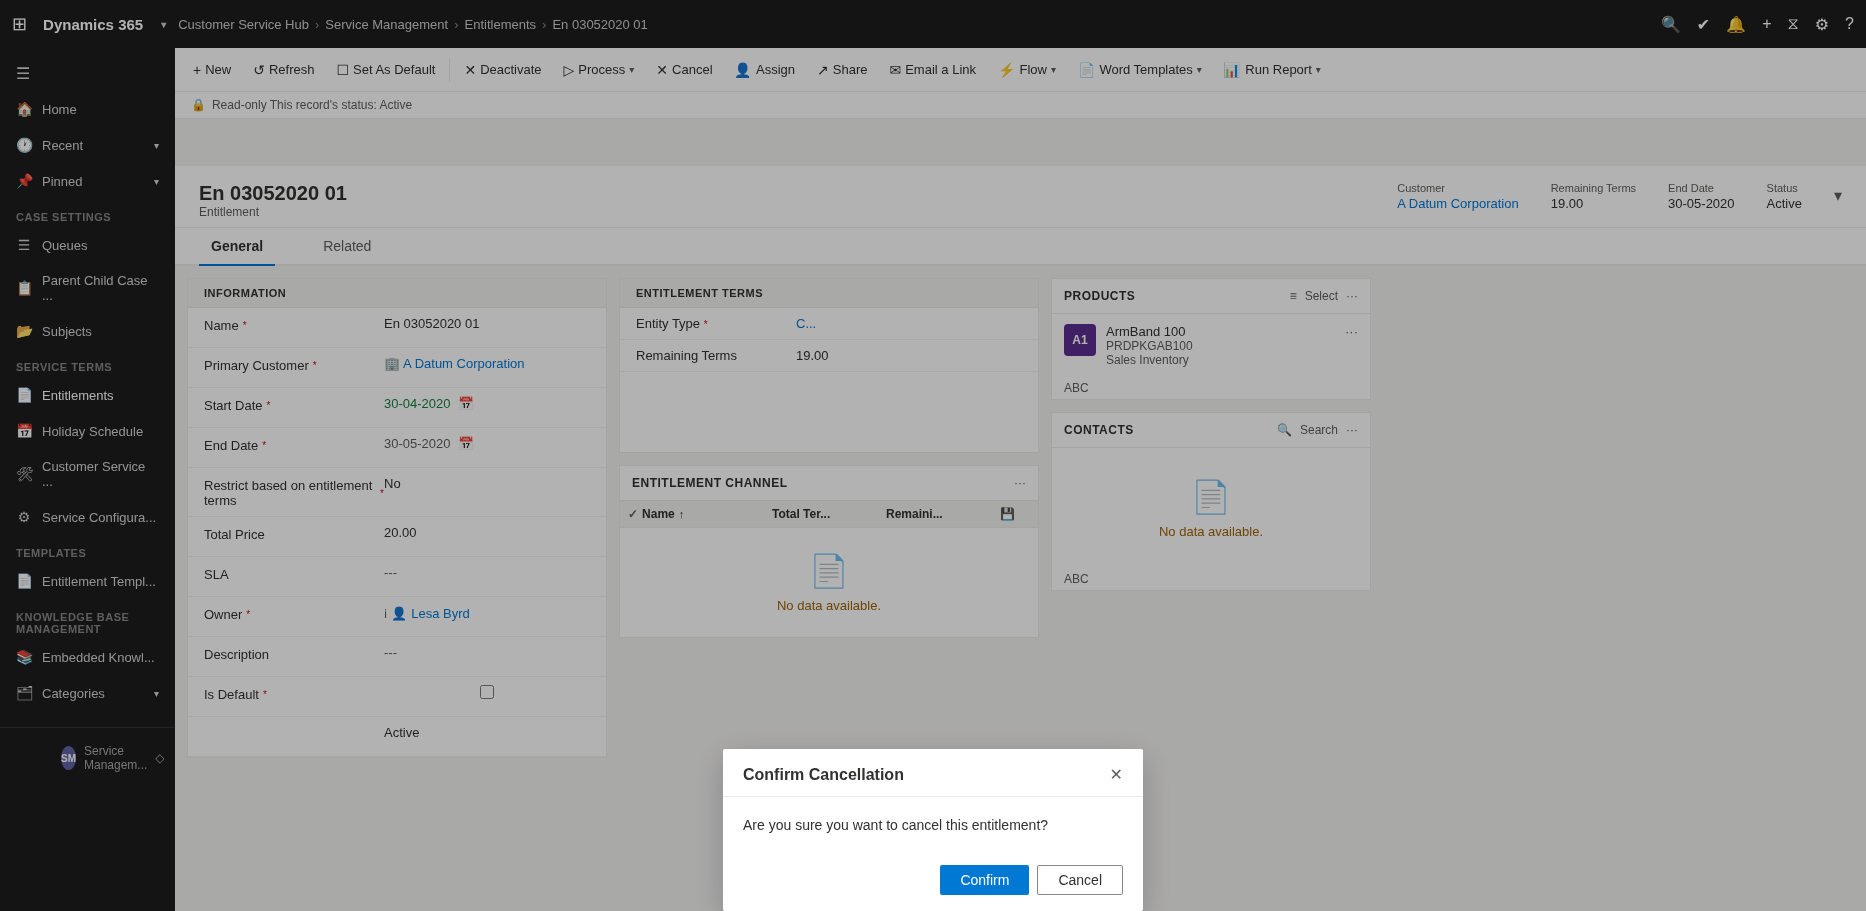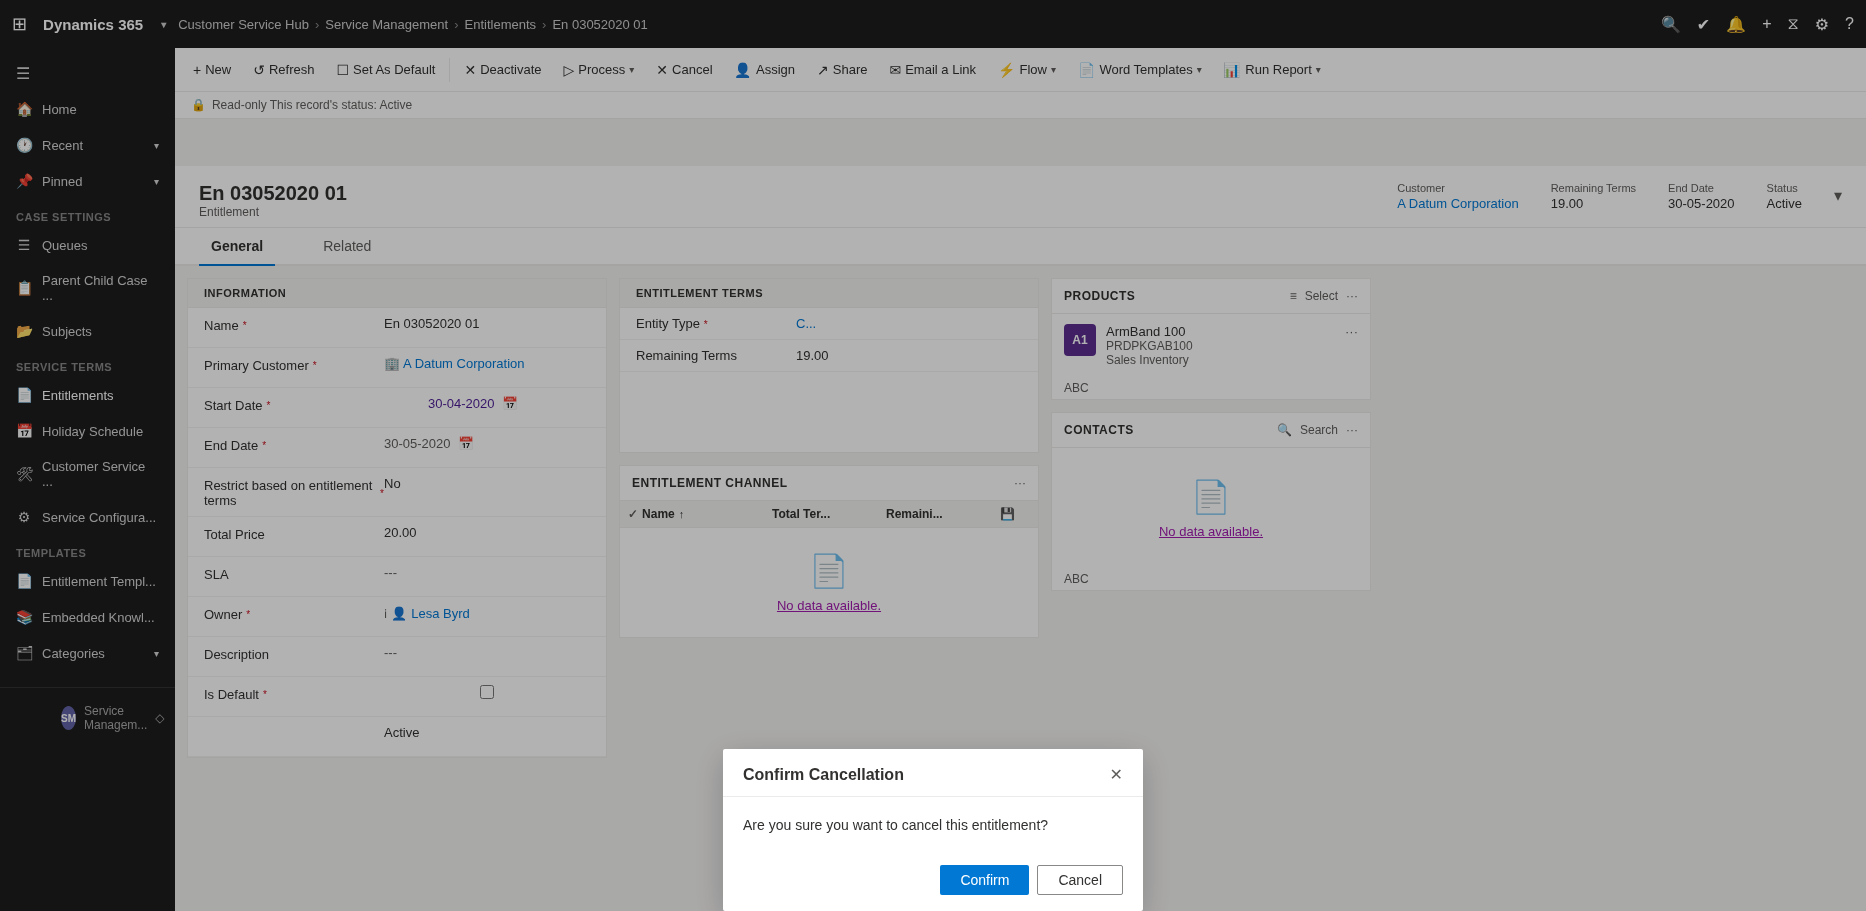--- a/index.html
+++ b/index.html
@@ -277,21 +277,21 @@
     .no-data-container {
       display: flex;
       flex-direction: column;
       align-items: center;
       justify-content: center;
       padding: 24px;
       color: #605e5c;
       gap: 8px;
     }
     .no-data-icon { font-size: 32px; color: #c8c6c4; }
-    .no-data-text { font-size: 13px; color: #a21caf; text-decoration: underline; }
+    .no-data-text { font-size: 13px; color: #a16207; }
 
     
     .middle-panel {
       width: 420px;
       flex-shrink: 0;
     }
     .entitlement-panel {
       background: #fff;
       border: 1px solid #edebe9;
       margin-bottom: 12px;
@@ -460,20 +460,21 @@
       <span class="icon">⚙</span>
       <span>Service Configura...</span>
     </div>
 
     <div class="sidebar-section">Templates</div>
     <div class="sidebar-item">
       <span class="icon">📄</span>
       <span>Entitlement Templ...</span>
     </div>
 
+    <div class="sidebar-section">Knowledge Base Management</div>
     <div class="sidebar-item">
       <span class="icon">📚</span>
       <span>Embedded Knowl...</span>
     </div>
     <div class="sidebar-item">
       <span class="icon">🗂</span>
       <span>Categories</span>
       <span class="chevron">▾</span>
     </div>
 
@@ -592,21 +593,21 @@
         <div class="form-row">
           <div class="field-label">Primary Customer <span class="required">*</span></div>
           <div class="field-value link">
             <span style="color:#0078d4;">🏢</span>
             <span style="color:#0078d4;">A Datum Corporation</span>
           </div>
         </div>
         <div class="form-row">
           <div class="field-label">Start Date <span class="required">*</span></div>
           <div class="field-value date-input">
-            <span style="color:#4c1d95;margin-left:44px;">30-04-2020</span>
+            <span style="color:#15803d;">30-04-2020</span>
             <span style="color:#605e5c; margin-left:4px;">📅</span>
           </div>
         </div>
         <div class="form-row">
           <div class="field-label">End Date <span class="required">*</span></div>
           <div class="field-value date-input">
             <span style="color:#605e5c;">30-05-2020</span>
             <span style="color:#605e5c; margin-left:4px;">📅</span>
           </div>
         </div>

